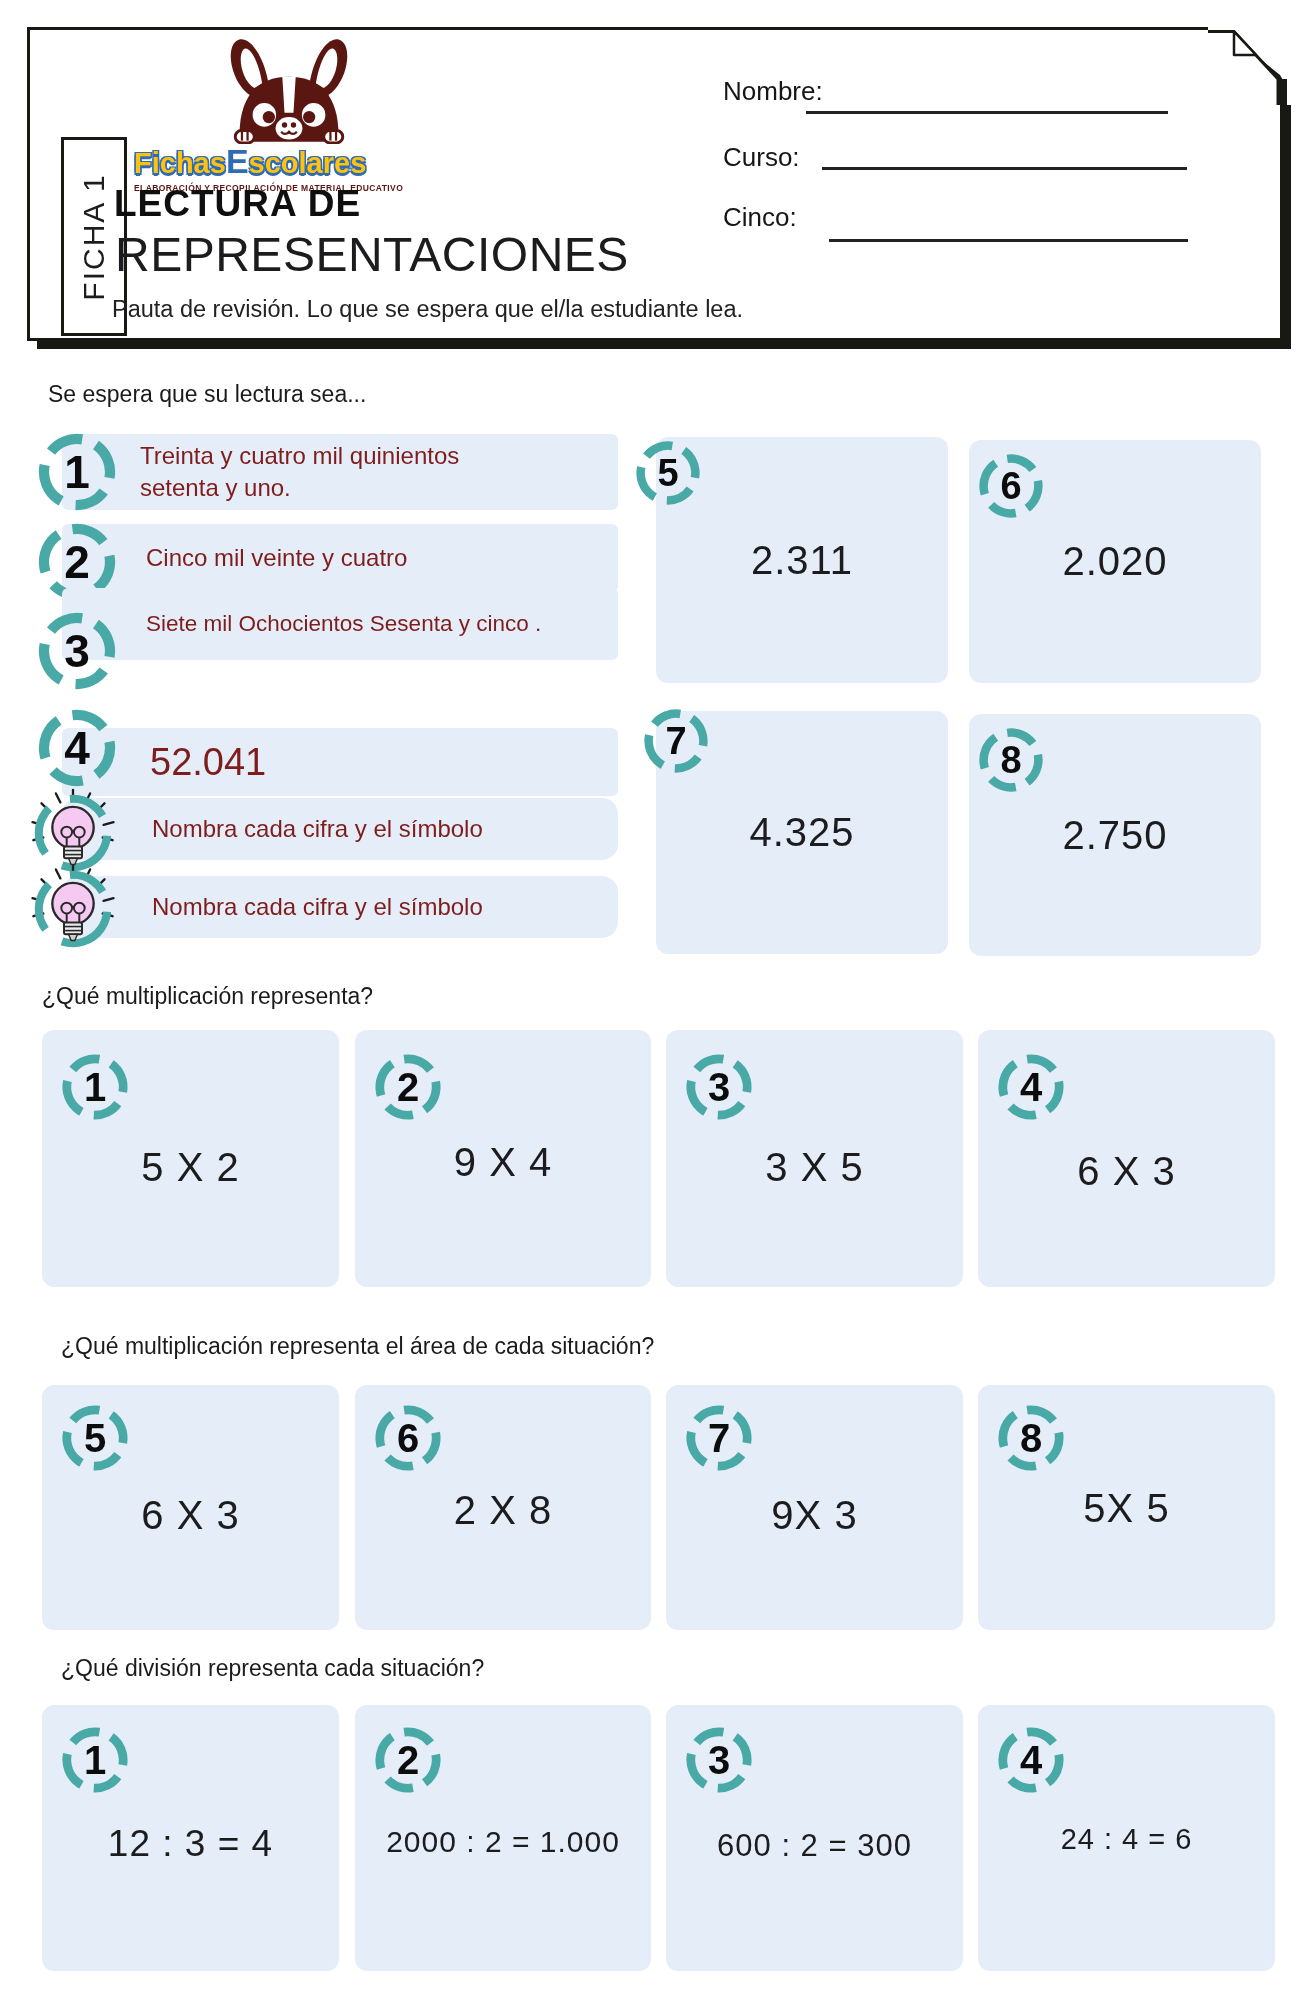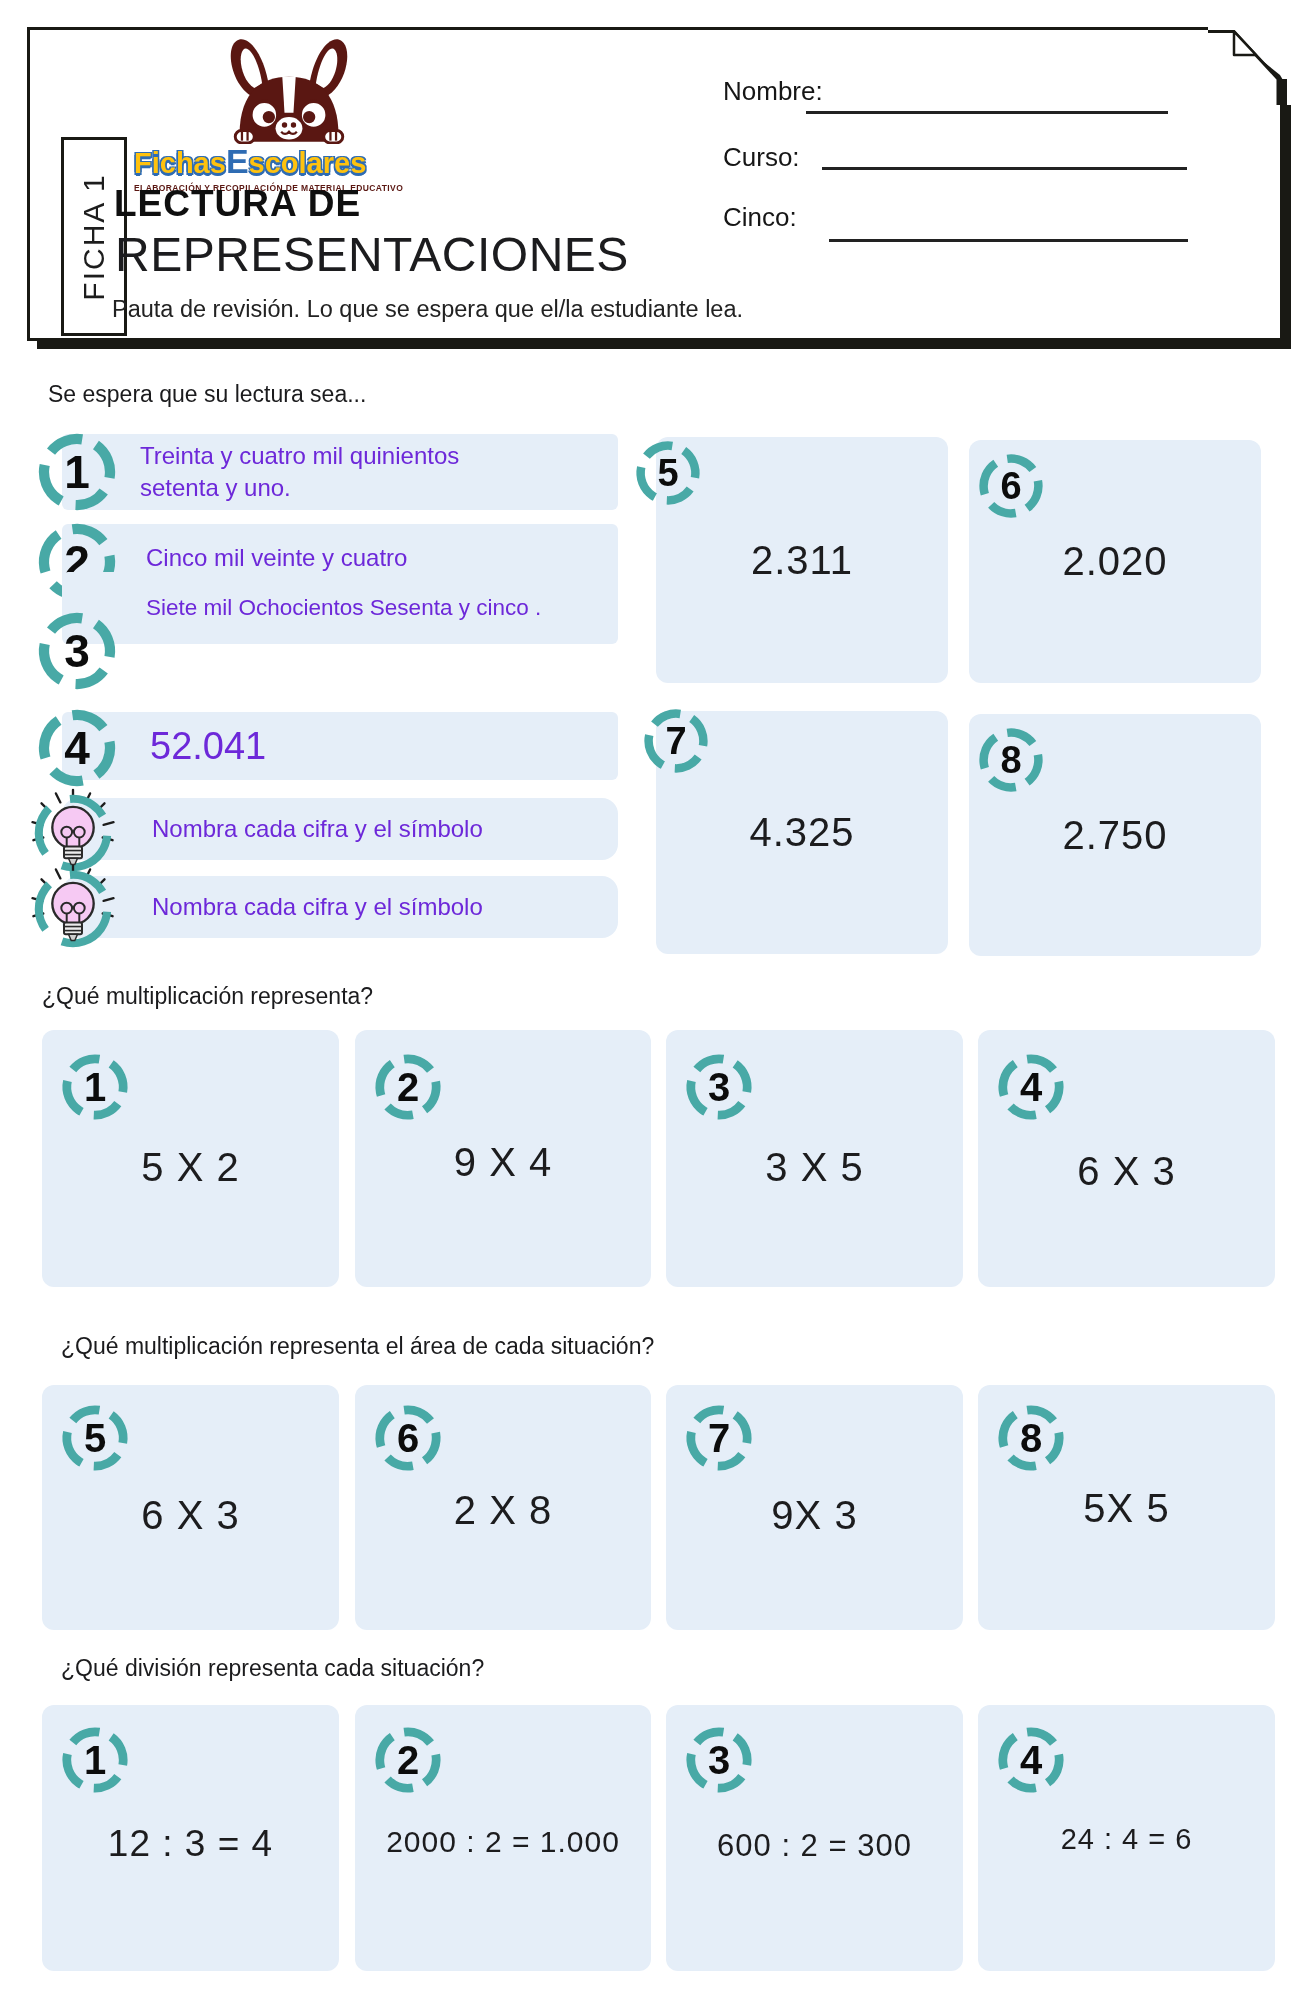--- a/index.html
+++ b/index.html
@@ -31,21 +31,21 @@
   .badge svg{position:absolute;inset:0;width:100%;height:100%}
   .badge b{position:absolute;inset:0;display:flex;align-items:center;justify-content:center;
            font-weight:bold;color:#0c0c0c}
   .badge.lg{width:82px;height:82px}.badge.lg b{font-size:46px}
   .badge.md{width:68px;height:68px}.badge.md b{font-size:38px}
   .badge.bx{width:70px;height:70px}.badge.bx b{font-size:40px}
 
   
   .bar{position:absolute;left:62px;width:556px;background:#e5eef8;border-radius:6px;display:flex;align-items:center}
   .bar.rounded{border-radius:16px}
-  .bar .txt{padding-left:84px;font-size:24px;color:#6d28d9;line-height:1.32}
+  .bar .txt{padding-left:84px;font-size:24px;color:#7f1d1d;line-height:1.32}
   .bulb{position:absolute;width:90px;height:90px}
   .bulb svg{width:100%;height:100%}
 
   
   .nbox{position:absolute;background:#e5eef8;border-radius:12px;display:flex;align-items:center;justify-content:center}
   .nbox .val{font-size:40px;color:#1c1c1e;letter-spacing:1px;white-space:nowrap}
   .stitle{position:absolute;font-size:23px;color:#1b1b1d;white-space:nowrap}
   .v37{font-size:37px !important}.v30{font-size:30px !important}.v31{font-size:31px !important}.v29{font-size:29px !important}
 </style>
 </head>
@@ -162,31 +162,31 @@
   <div class="bar" style="top:524px;height:68px">
     <div class="txt">Cinco mil veinte y cuatro</div>
   </div>
   <div class="badge lg" style="left:36px;top:521px">
     <svg viewBox="0 0 72 72">
         <use href="#ringB"></use>
       </svg>
       <b>2</b>
   </div>
 
-  <div class="bar" style="top:572px;height:72px">
+  <div class="bar" style="top:588px;height:72px">
     <div class="txt" style="font-size:22.5px">Siete mil Ochocientos Sesenta y cinco .</div>
   </div>
   <div class="badge lg" style="left:36px;top:610px">
     <svg viewBox="0 0 72 72">
         <use href="#ringA"></use>
       </svg>
       <b>3</b>
   </div>
 
-  <div class="bar" style="top:712px;height:68px">
+  <div class="bar" style="top:728px;height:68px">
     <div class="txt" style="font-size:38px;padding-left:88px">52.041</div>
   </div>
   <div class="badge lg" style="left:36px;top:707px">
     <svg viewBox="0 0 72 72">
         <use href="#ringB"></use>
       </svg>
       <b>4</b>
   </div>
 
   <div class="bar rounded" style="top:798px;height:62px">

